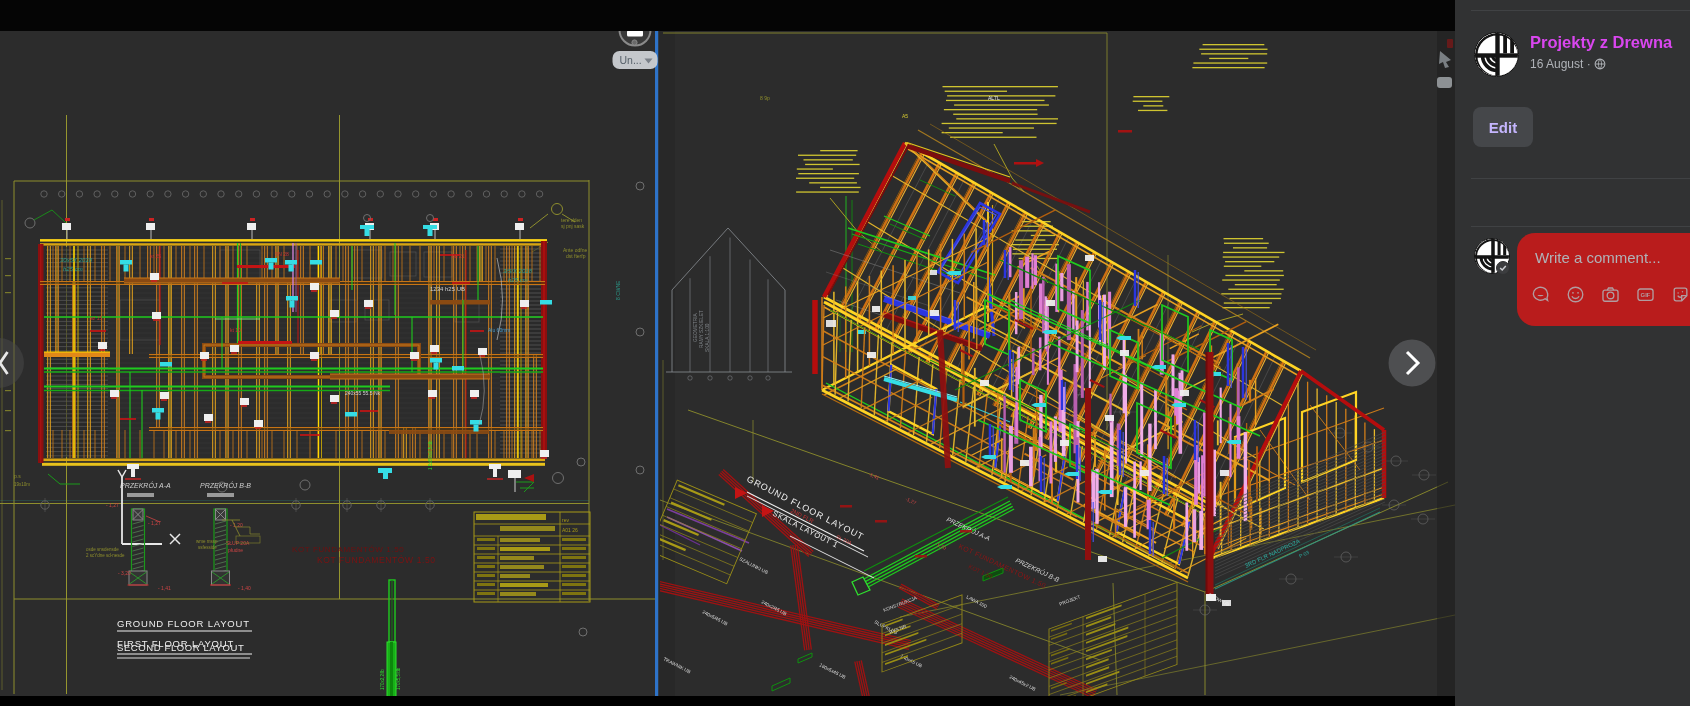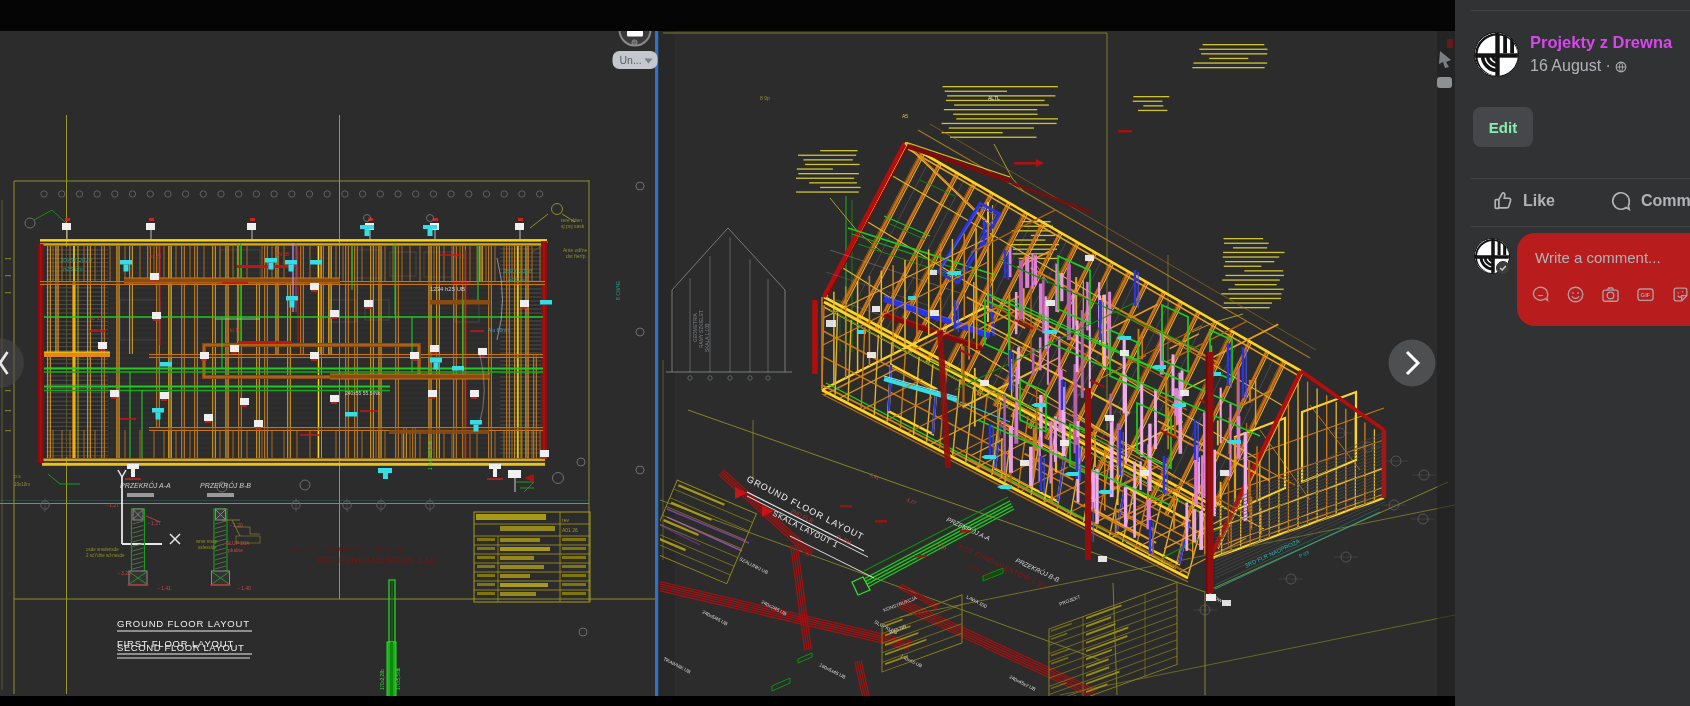--- a/index.html
+++ b/index.html
@@ -3,22 +3,22 @@
 <style>
 *{margin:0;padding:0;box-sizing:border-box}
 body{width:1690px;height:706px;overflow:hidden;background:#313233;font-family:"Liberation Sans",sans-serif;-webkit-font-smoothing:antialiased}
 .stage{position:relative;width:1690px;height:706px}
 .cad{position:absolute;left:0;top:0}
 .sidebar{position:absolute;left:1455px;top:0;width:235px;height:706px;background:#313233}
 .divtop{position:absolute;left:16px;right:0;top:10px;height:1px;background:#404244}
 .hdr{position:absolute;left:19px;top:32px}
 .avatar{width:45px;height:45px;border-radius:50%;background:#fff;position:relative;overflow:hidden;border:1.5px solid #101010}
 .name{position:absolute;left:75px;top:33px;width:160px;color:#d946ef;font-size:16.5px;font-weight:bold}
-.date{position:absolute;left:75px;top:57px;color:#b0b3b8;font-size:16px}
-.editbtn{position:absolute;left:18px;top:107px;width:60px;height:40px;background:#45474a;border-radius:8px;color:#86efac;font-size:15px;font-weight:bold;display:flex;align-items:center;justify-content:center}
+.date{position:absolute;left:75px;top:57px;color:#b0b3b8;font-size:12px}
+.editbtn{position:absolute;left:18px;top:107px;width:60px;height:40px;background:#45474a;border-radius:8px;color:#c4b5fd;font-size:15px;font-weight:bold;display:flex;align-items:center;justify-content:center}
 .div2{position:absolute;left:16px;right:0;top:178px;height:1px;background:#404244}
 .div3{position:absolute;left:16px;right:0;top:226px;height:1px;background:#404244}
 .likerow{position:absolute;left:0;top:186px;width:235px;height:32px;color:#b0b3b8;font-size:16px;font-weight:bold}
 .like{position:absolute;left:37px;top:4px;display:flex;align-items:center;gap:9px}
 .comm{position:absolute;left:155px;top:4px;display:flex;align-items:center;gap:9px}
 .av2{position:absolute;left:19px;top:238px;width:36px;height:36px;border-radius:50%;background:#fff;overflow:hidden;border:1px solid #101010}
 .badge{position:absolute;left:41px;top:261px;width:14px;height:14px;border-radius:50%;background:#3c3d3f;border:1px solid #313233;display:flex;align-items:center;justify-content:center}
 .cbox{position:absolute;left:62px;top:233px;width:183px;height:93px;background:#b91c1c;border-radius:18px 0 0 18px}
 .ctext{position:absolute;left:18px;top:16px;color:#b0b3b8;font-size:15px}
 .cicons{position:absolute;left:14px;top:52px;display:flex;gap:16px}
@@ -1559,34 +1559,20 @@
 <circle cx="22.5" cy="22.5" r="21.3" fill="none" stroke="#141414" stroke-width="2.4"></circle>
 </svg></div>
       </div>
  <div class="name">Projekty z Drewna</div>
  <div class="date">16 August · <svg width="12" height="12" viewBox="0 0 16 16" style="vertical-align:-2px">
           <circle cx="8" cy="8" r="6.5" stroke="#b0b3b8" stroke-width="1.4" fill="none"></circle>
           <path d="M8 1.5 C5.2 4 5.2 12 8 14.5 M8 1.5 C10.8 4 10.8 12 8 14.5 M1.8 8 H14.2" stroke="#b0b3b8" stroke-width="1.2" fill="none"></path>
         </svg></div>
  <div class="editbtn">Edit</div>
  <div class="div2"></div>
- <div class="likerow">
-   <div class="like">
-          <svg width="22" height="22" viewBox="0 0 24 24" fill="none" stroke="#b0b3b8" stroke-width="1.8">
-            <path d="M7.5 10.5 V20 M7.5 10.5 H4.5 a1 1 0 0 0 -1 1 V19 a1 1 0 0 0 1 1 H7.5 M7.5 10.5 l3.5-6.5 a1.6 1.6 0 0 1 3 .8 l-.6 4.2 h5.2 a1.8 1.8 0 0 1 1.7 2.3 l-1.9 6.4 a2.4 2.4 0 0 1 -2.3 1.8 H7.5"></path>
-          </svg>
-          <span>Like</span>
-        </div>
-   <div class="comm">
-          <svg width="22" height="22" viewBox="0 0 24 24" fill="none" stroke="#b0b3b8" stroke-width="1.8">
-            <path d="M21 12 a9 9 0 1 0 -3.5 7.1 L21 21 l-1-3.7 A8.96 8.96 0 0 0 21 12 Z"></path>
-          </svg>
-          <span>Comm</span>
-        </div>
- </div>
  <div class="div3"></div>
  <div class="av2"><svg width="36" height="36" viewBox="0 0 45 45">
 <circle cx="22.5" cy="22.5" r="22" fill="#ffffff"></circle>
 <rect x="20.3" y="0" width="4.4" height="45" fill="#141414"></rect>
 <rect x="0" y="20.3" width="45" height="4.4" fill="#141414"></rect>
 <rect x="28.2" y="2" width="3.8" height="18.3" fill="#141414"></rect>
 <rect x="35.2" y="5" width="3.8" height="15.3" fill="#141414"></rect>
 <path d="M 7.5 22.5 A 15 15 0 0 0 22.5 37.5" stroke="#141414" stroke-width="3.6" fill="none"></path>
 <path d="M 12.5 22.5 A 10 10 0 0 0 22.5 32.5" stroke="#141414" stroke-width="3.4" fill="none"></path>
 <path d="M 17.5 22.5 A 5 5 0 0 0 22.5 27.5" stroke="#141414" stroke-width="3.2" fill="none"></path>

